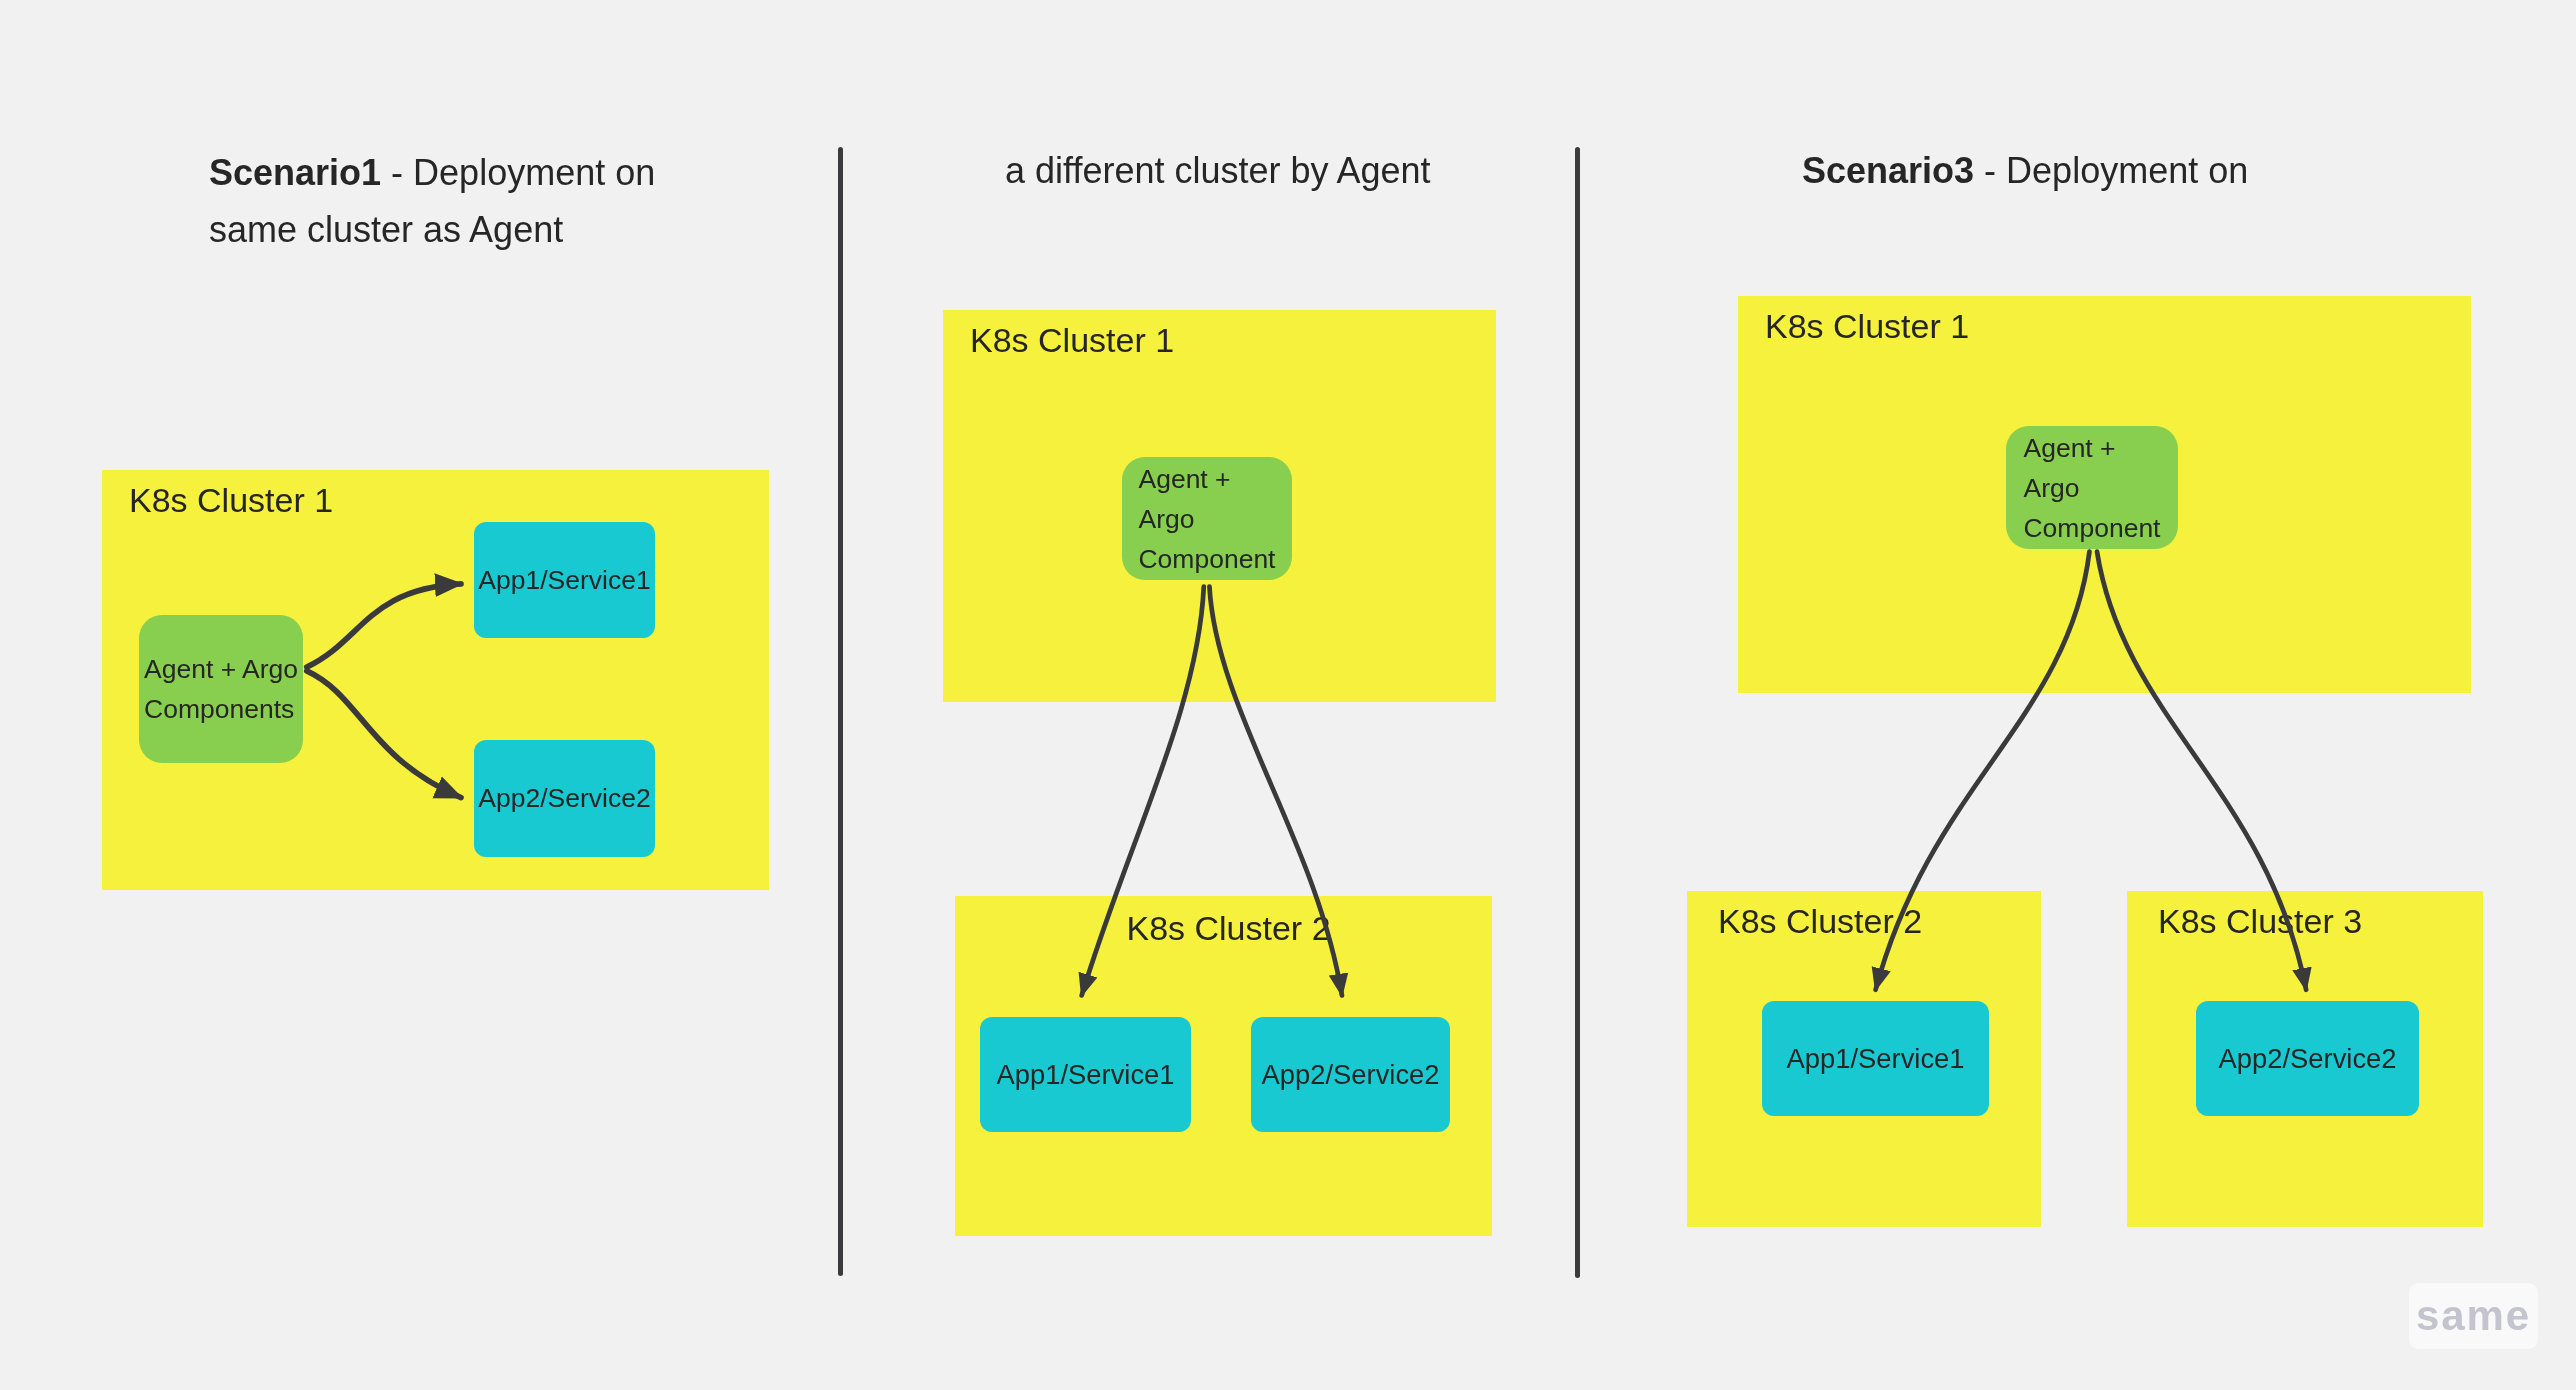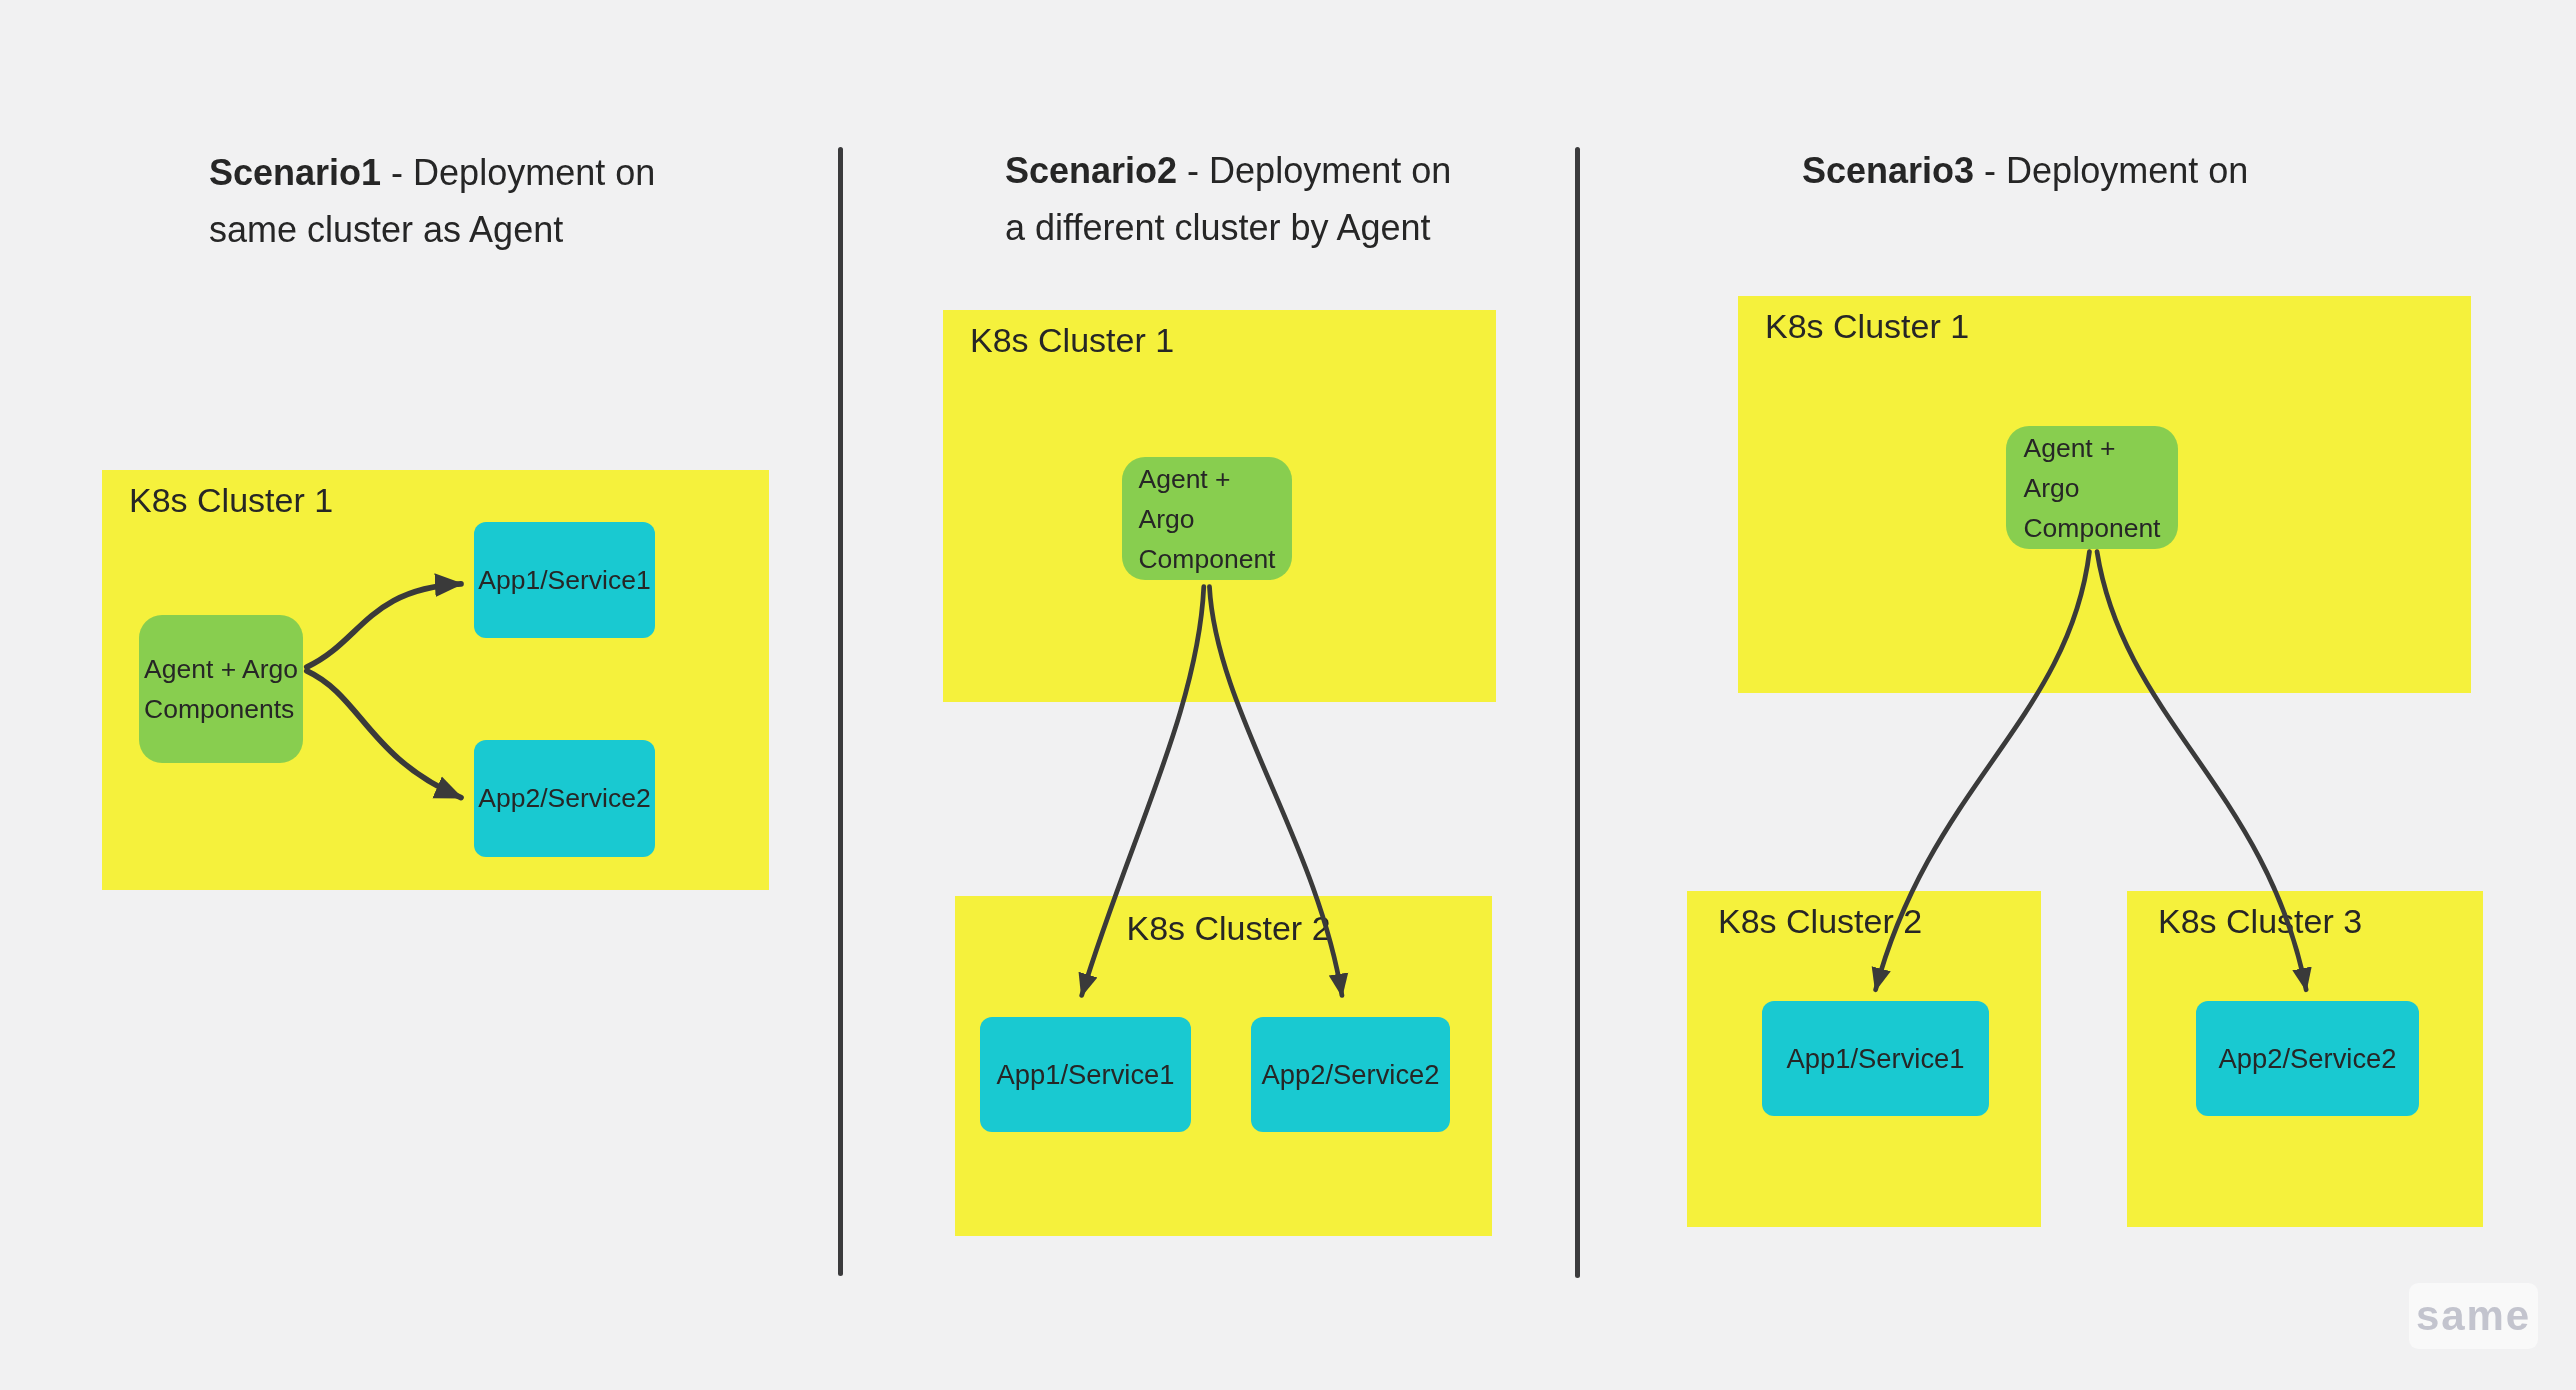--- a/index.html
+++ b/index.html
@@ -123,21 +123,20 @@
       <span>App1/Service1</span>
     </div>
 
     <div class="node app sm" style="left:474px; top:740px; width:181px; height:117px;">
       <span>App2/Service2</span>
     </div>
   </div>
 
   <div>
     <div class="scenario-title" style="left:1005px; top:142px;">
-      <div><span class="tb">Scenario2</span> <span>- Deployment on</span></div>
       <div>a different cluster by Agent</div>
     </div>
 
     <div class="cluster" style="left:943px; top:310px; width:543px; height:392px;">
       <div class="cluster-label">K8s Cluster 1</div>
     </div>
 
     <div class="node agent" style="left:1122px; top:457px; width:170px; height:123px;">
       <div><span>Agent +</span><br><span>Argo</span><br><span>Component</span></div>
     </div>

